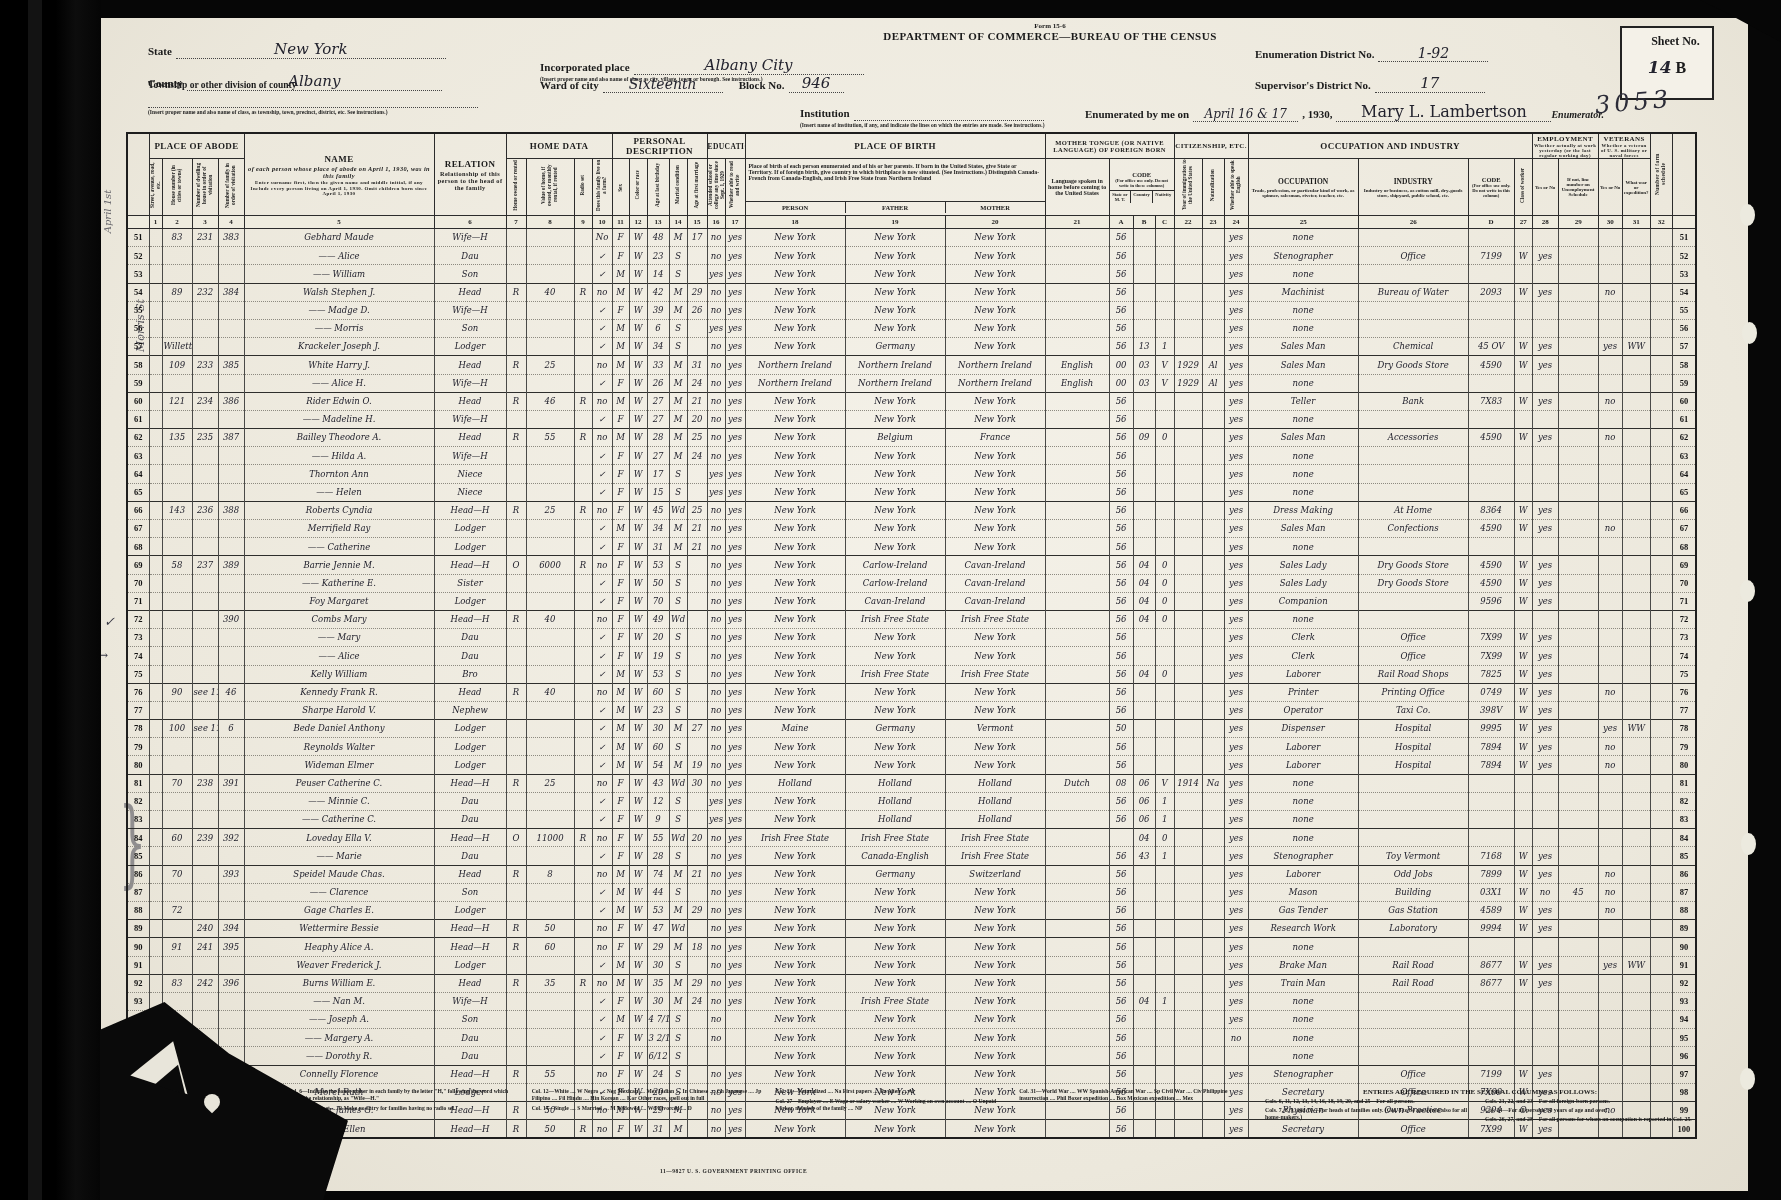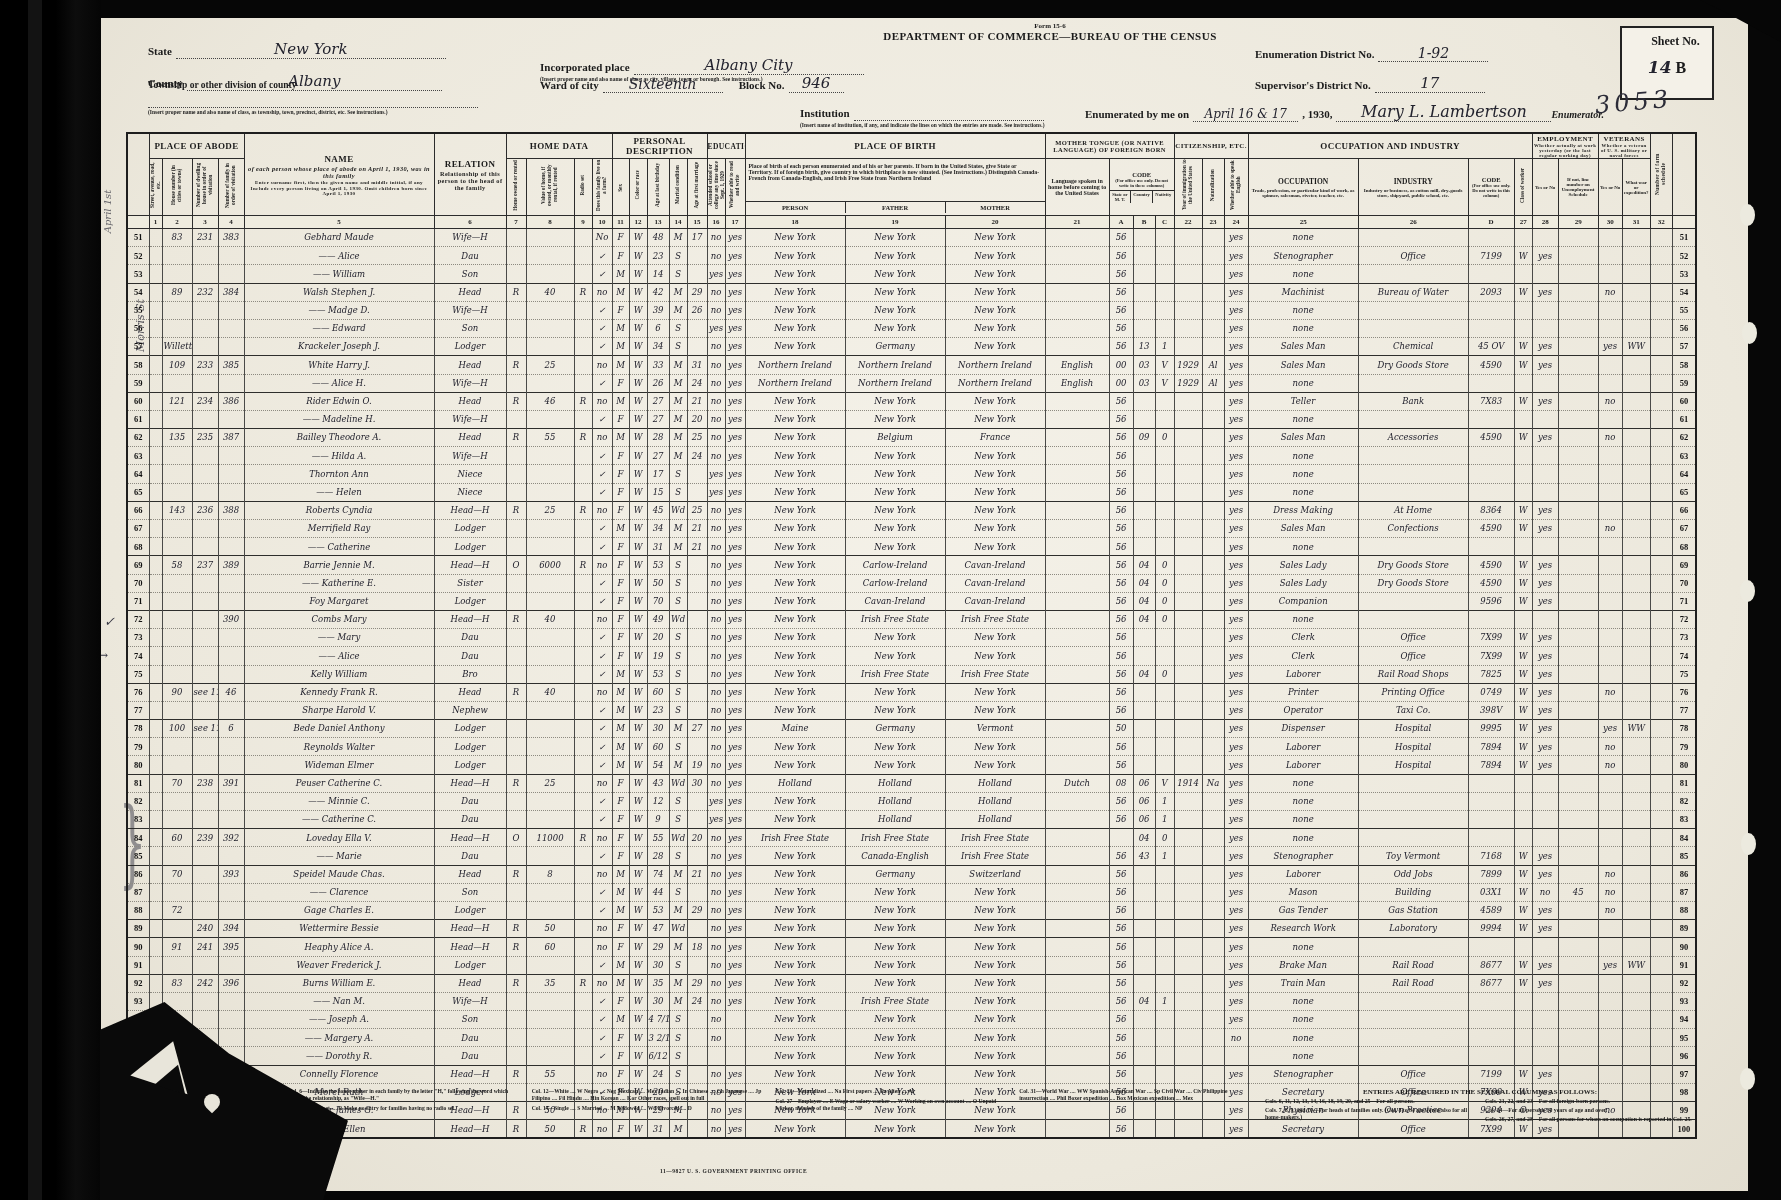--- a/index.html
+++ b/index.html
@@ -19,21 +19,21 @@
   .dept{font-size:11px;font-weight:bold;letter-spacing:.5px;font-family:Liberation Serif, serif;}
   .census-title{font-size:17px;font-weight:bold;letter-spacing:1px;margin-top:2px;}
   .sched-title{font-size:19px;font-weight:bold;letter-spacing:4px;margin-top:3px;}
   .sheetbox{position:absolute;left:1520px;top:10px;width:90px;height:70px;border:2px solid #222;
             text-align:center;font-weight:bold;background:#f4f1e8;}
   .sheetbox .lbl{font-size:12px;margin-top:6px;margin-left:17px;}
   .sheetbox .val{font-size:16px;margin-top:8px;}
   .sheetbox .val .hw{font-size:17px;}
   .stamp{position:absolute;left:1495px;top:72px;font-size:24px;transform:rotate(-5deg);
          letter-spacing:4px;color:#2c2c38;}
-  .sig{font-family:"DejaVu Serif",serif;font-style:italic;color:#23232e;}
+  .sig{font-family:"DejaVu Serif",serif;color:#23232e;}
 
   
   table.census{position:absolute;left:26px;top:116px;width:1569px;border-collapse:collapse;
                table-layout:fixed;border:2px solid #1e1e1e;}
   table.census th{border:1px solid #2c2c2c;padding:0;vertical-align:middle;text-align:center;
                   font-family:"Liberation Serif",serif;overflow:hidden;}
   table.census td{border-left:1px solid #4a4a48;border-right:1px solid #4a4a48;
                   border-top:1px dotted #8d8a80;padding:0 1px;text-align:center;
                   white-space:nowrap;overflow:hidden;font-size:8.5px;height:17.2px;line-height:1;}
   tbody tr{height:17.2px;}
@@ -551,21 +551,21 @@
             <td class="hw c-war"></td>
             <td class="hw c-fs"></td>
             <td class="ln">55</td>
           </tr>
           <tr>
             <td class="ln">56</td>
             <td class="hw c-street"></td>
             <td class="hw c-house"></td>
             <td class="hw c-dwl"></td>
             <td class="hw c-fam"></td>
-            <td class="hw c-name">——   Edward</td>
+            <td class="hw c-name">——   Morris</td>
             <td class="hw c-rel">Son</td>
             <td class="hw c-own"></td>
             <td class="hw c-val"></td>
             <td class="hw c-rad"></td>
             <td class="hw c-farm">✓</td>
             <td class="hw c-sex">M</td>
             <td class="hw c-race">W</td>
             <td class="hw c-age">6</td>
             <td class="hw c-mar">S</td>
             <td class="hw c-agm"></td>

